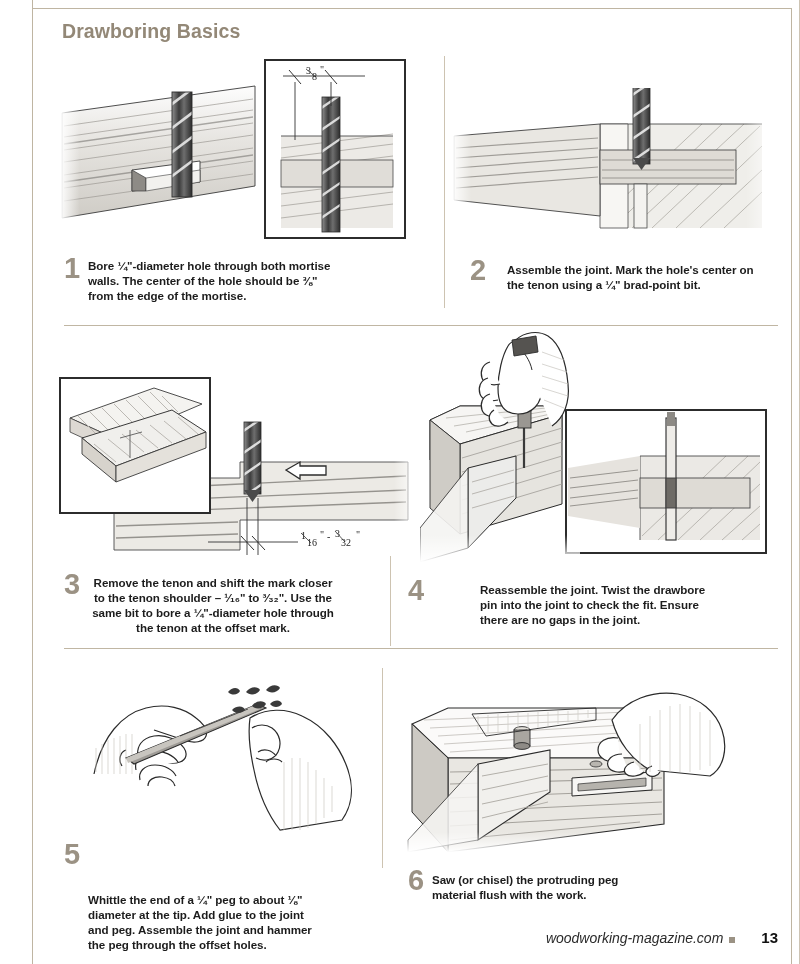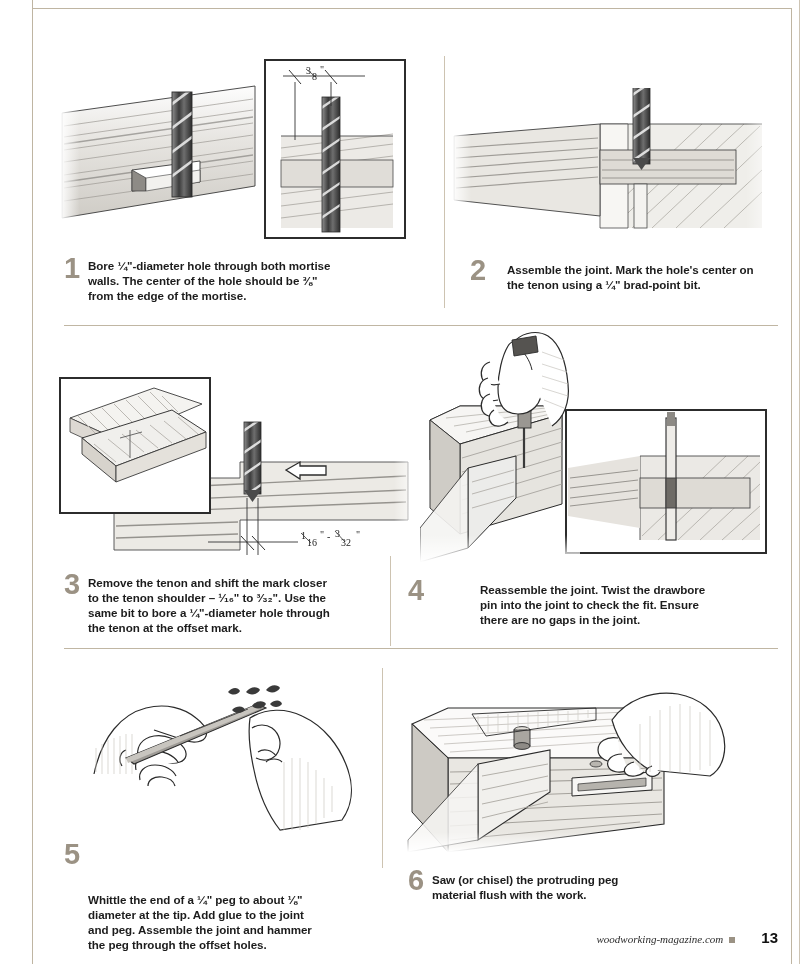--- a/index.html
+++ b/index.html
@@ -92,23 +92,23 @@
 
   .footer {
     position: absolute;
     right: 22px;
     bottom: 18px;
     display: flex;
     align-items: baseline;
     gap: 6px;
   }
   .footer-site {
-    font-family: Liberation Serif, serif;
+    font-family: Liberation Sans, sans-serif;
     font-style: italic;
-    font-size: 11px;
+    font-size: 14px;
     color: #2a2a2a;
   }
   .footer-sq {
     width: 6px; height: 6px;
     background: #9b9284;
     display: inline-block;
   }
   .footer-page {
     font-family: Liberation Sans, sans-serif;
     font-weight: bold;
@@ -128,20 +128,21 @@
 </head>
 <body>
 
 <div class="page">
 
   <div class="frame-left"></div>
   <div class="frame-top"></div>
   <div class="frame-right"></div>
   <div class="frame-right2"></div>
 
+  <div class="title">Drawboring Basics</div>
 
   <div class="hrule" style="top:325px;"></div>
   <div class="hrule" style="top:648px;"></div>
 
   <div class="vrule" style="left:444px; top:56px;  height:252px;"></div>
   <div class="vrule" style="left:390px; top:556px; height:90px;"></div>
   <div class="vrule" style="left:382px; top:668px; height:200px;"></div>
 
   <div class="illus" style="left:60px; top:58px;">
     <svg width="380" height="190" viewBox="0 0 380 190">
@@ -669,21 +670,21 @@
     <div class="step-text" style="left:88px; top:258px; width:252px;">Bore ¼"-diameter hole through both mortise walls. The center of the hole should be ⅜" from the edge of the mortise.</div>
   </div>
 
   <div class="step">
     <div class="step-num" style="left:470px; top:256px;">2</div>
     <div class="step-text" style="left:494px; top:262px; width:248px;margin-left:13px;">Assemble the joint. Mark the hole's center on the tenon using a ¼" brad-point bit.</div>
   </div>
 
   <div class="step">
     <div class="step-num" style="left:64px; top:570px;">3</div>
-    <div class="step-text" style="left:88px; top:575px; width:250px;">Remove the tenon and shift the mark closer to the tenon shoulder – ¹⁄₁₆" to ³⁄₃₂". Use the same bit to bore a ¼"-diameter hole through the tenon at the offset mark.</div>
+    <div class="step-text" style="left:88px; top:575px; width:250px;text-align:center;">Remove the tenon and shift the mark closer to the tenon shoulder – ¹⁄₁₆" to ³⁄₃₂". Use the same bit to bore a ¼"-diameter hole through the tenon at the offset mark.</div>
   </div>
 
   <div class="step">
     <div class="step-num" style="left:408px; top:576px;">4</div>
     <div class="step-text" style="left:432px; top:582px; width:232px;margin-left:48px;">Reassemble the joint. Twist the drawbore pin into the joint to check the fit. Ensure there are no gaps in the joint.</div>
   </div>
 
   <div class="step">
     <div class="step-num" style="left:64px; top:840px;">5</div>
     <div class="step-text" style="left:88px; top:892px; width:228px;">Whittle the end of a ¼" peg to about ⅛" diameter at the tip. Add glue to the joint and peg. Assemble the joint and hammer the peg through the offset holes.</div>

